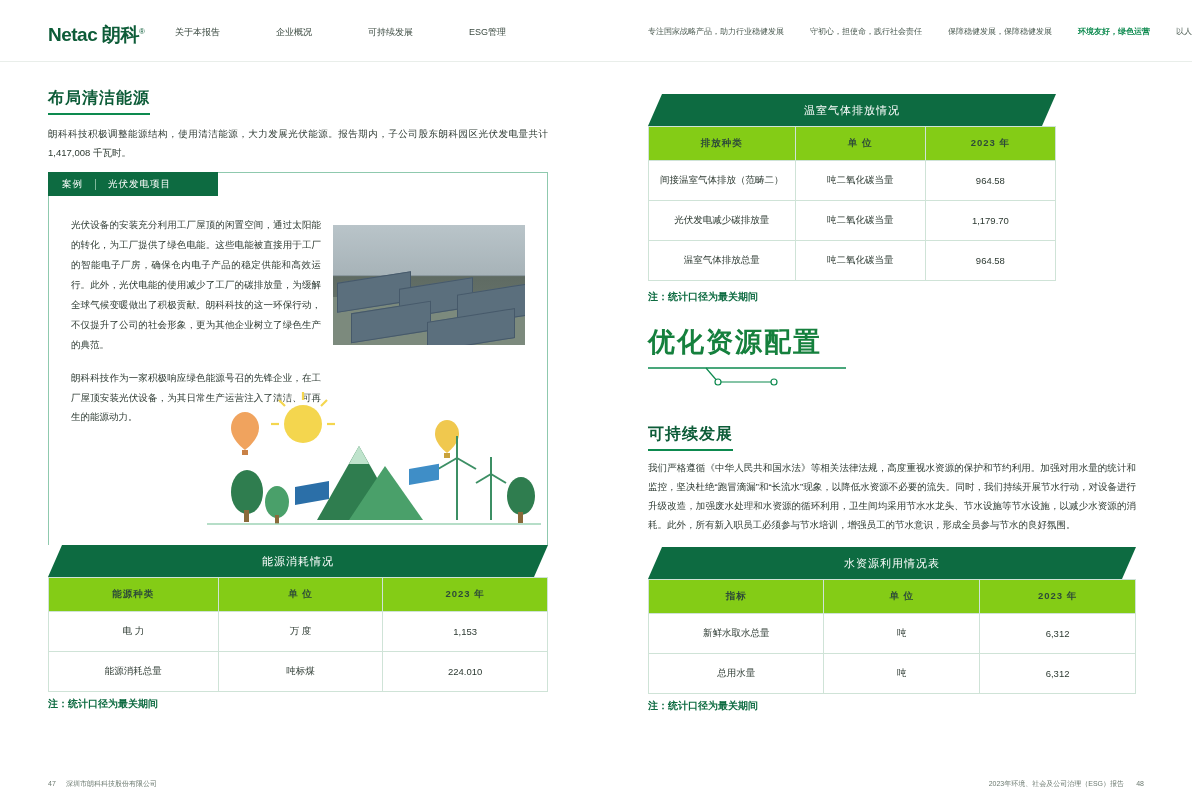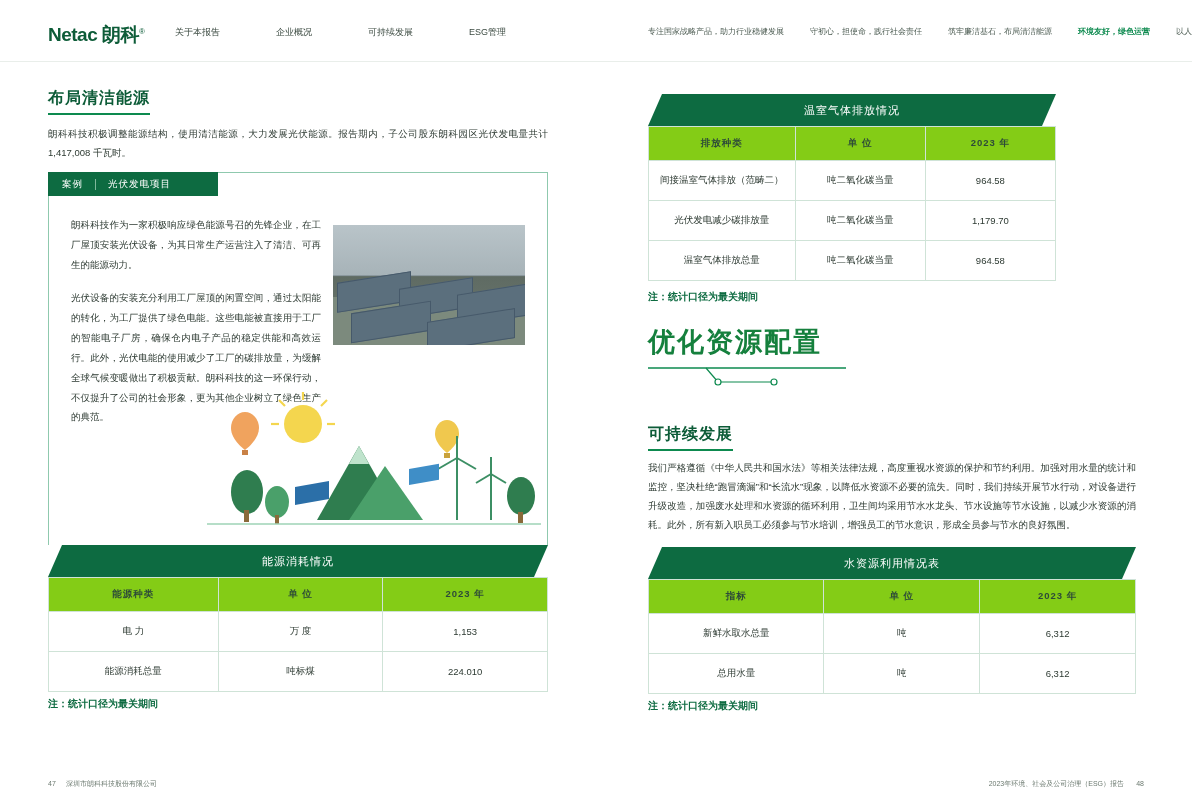--- a/index.html
+++ b/index.html
@@ -135,43 +135,43 @@
     </div>
     <div class="nav-left">
       <span>关于本报告</span>
       <span>企业概况</span>
       <span>可持续发展</span>
       <span>ESG管理</span>
     </div>
     <div class="nav-right">
       <span>专注国家战略产品，助力行业稳健发展</span>
       <span>守初心，担使命，践行社会责任</span>
-      <span>筑牢廉洁基石，布局清洁能源</span>
+      <span>保障稳健发展，保障稳健发展</span>
       <span class="active">环境友好，绿色运营</span>
       <span>以人为本，共同成长</span>
 
     </div>
   </div>
 
   <div class="col-left">
 
     <div class="h2" style="left:48px; top:26px;">布局清洁能源</div>
 
     <div class="para" style="left:48px; top:62px; width:500px;">朗科科技积极调整能源结构，使用清洁能源，大力发展光伏能源。报告期内，子公司股东朗科园区光伏发电量共计 1,417,008 千瓦时。</div>
 
     <div class="case-card">
       <div class="case-tag">
         <span>案例</span>
         <span class="sep"></span>
         <span>光伏发电项目</span>
       </div>
 
       <div class="case-body">
+        <p>光伏设备的安装充分利用工厂屋顶的闲置空间，通过太阳能的转化，为工厂提供了绿色电能。这些电能被直接用于工厂的智能电子厂房，确保仓内电子产品的稳定供能和高效运行。此外，光伏电能的使用减少了工厂的碳排放量，为缓解全球气候变暖做出了积极贡献。朗科科技的这一环保行动，不仅提升了公司的社会形象，更为其他企业树立了绿色生产的典范。</p>
         <p>朗科科技作为一家积极响应绿色能源号召的先锋企业，在工厂屋顶安装光伏设备，为其日常生产运营注入了清洁、可再生的能源动力。</p>
-        <p>光伏设备的安装充分利用工厂屋顶的闲置空间，通过太阳能的转化，为工厂提供了绿色电能。这些电能被直接用于工厂的智能电子厂房，确保仓内电子产品的稳定供能和高效运行。此外，光伏电能的使用减少了工厂的碳排放量，为缓解全球气候变暖做出了积极贡献。朗科科技的这一环保行动，不仅提升了公司的社会形象，更为其他企业树立了绿色生产的典范。</p>
       </div>
 
       <div class="case-photo">
         <div class="sky"></div>
         <div class="ground"></div>
         <div class="panel" style="left:4px;  top:52px; width:74px; height:30px;"></div>
         <div class="panel" style="left:66px; top:58px; width:74px; height:30px;"></div>
         <div class="panel" style="left:124px;top:64px; width:72px; height:32px;"></div>
         <div class="panel" style="left:18px; top:82px; width:80px; height:30px;"></div>
         <div class="panel" style="left:94px; top:90px; width:88px; height:30px;"></div>

